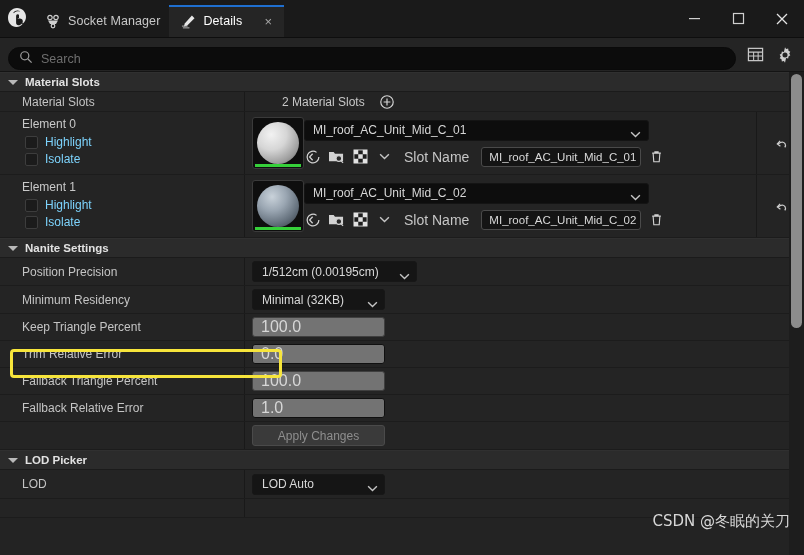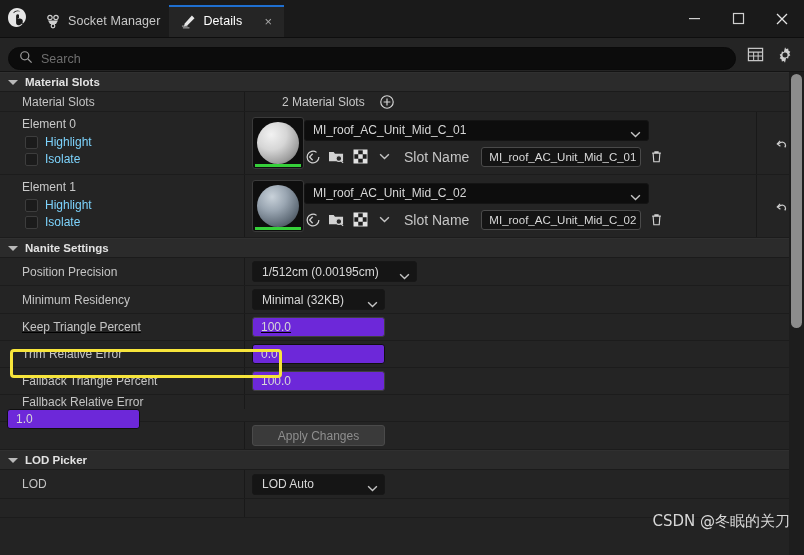--- a/index.html
+++ b/index.html
@@ -131,22 +131,22 @@
   .iconrow { display: flex; align-items: center; gap: 7px; }
   .sm-ico { width: 17px; height: 17px; display: flex; align-items: center; justify-content: center; color: #d2d2d2; }
   .slot-label { font-size: 14px; color: #c6c6c6; margin: 0 5px 0 4px; }
   .slot-input {
     width: 160px; height: 20px; background: #141414; border: 1px solid #4a4a4a; border-radius: 3px;
     display: flex; align-items: center; padding: 0 7px; font-size: 11.5px; color: #d9d9d9;
   }
 
   
   .numfield {
-    width: 133px; height: 20px; background: #6d28d9; border: 1px solid #3f3f3f; border-radius: 3px;
-    display: flex; align-items: center; padding: 0 8px; font-size: 12px; color: #d7d7d7;
+    width: 133px; height: 20px; background: #737373; border: 1px solid #3f3f3f; border-radius: 3px;
+    display: flex; align-items: center; padding: 0 8px; font-size: 16px; color: #d7d7d7;
   }
   .numfield.noborder { border-color: #101010; }
   .dropdown {
     height: 21px; background: #151515; border: 1px solid #171717; border-radius: 3px;
     display: flex; align-items: center; justify-content: space-between;
     padding: 0 7px 0 9px; font-size: 12px; color: #d8d8d8; gap: 20px;
   }
   .btn-apply {
     width: 133px; height: 21px; background: #3a3a3a; border: 1px solid #4a4a4a; border-radius: 3px;
     display: flex; align-items: center; justify-content: center;
@@ -462,42 +462,42 @@
         <span>Minimal (32KB)</span>
         <span class="chev">
           <svg width="11" height="7" viewBox="0 0 12 8">
               <path d="M1 1.5 L6 6.3 L11 1.5" fill="none" stroke="#c5c5c5" stroke-width="1.6"></path>
             </svg>
         </span>
       </span>
     </div>
   </div>
 
-  <div class="row" style="height:27px;text-decoration:underline;">
+  <div class="row" style="height:27px;">
     <div class="left">Keep Triangle Percent</div>
     <div class="right pad">
       <span class="numfield">100.0</span>
     </div>
   </div>
 
   <div class="row" style="height:27px;">
     <div class="left">Trim Relative Error</div>
     <div class="right pad">
       <span class="numfield noborder">0.0</span>
     </div>
   </div>
 
   <div class="row" style="height:27px;">
     <div class="left">Fallback Triangle Percent</div>
     <div class="right pad">
       <span class="numfield">100.0</span>
     </div>
   </div>
 
-  <div class="row" style="height:27px;flex-direction:column;">
+  <div class="row" style="height:27px;">
     <div class="left">Fallback Relative Error</div>
     <div class="right pad">
       <span class="numfield noborder">1.0</span>
     </div>
   </div>
 
   <div class="row" style="height:28px;">
     <div class="left"></div>
     <div class="right pad">
       <span class="btn-apply">Apply Changes</span>

